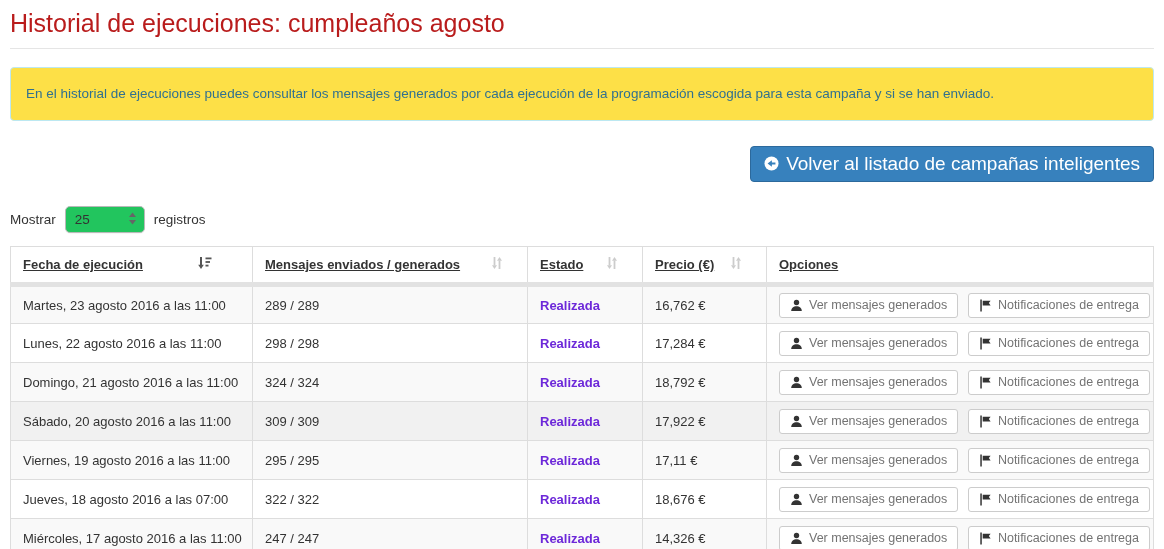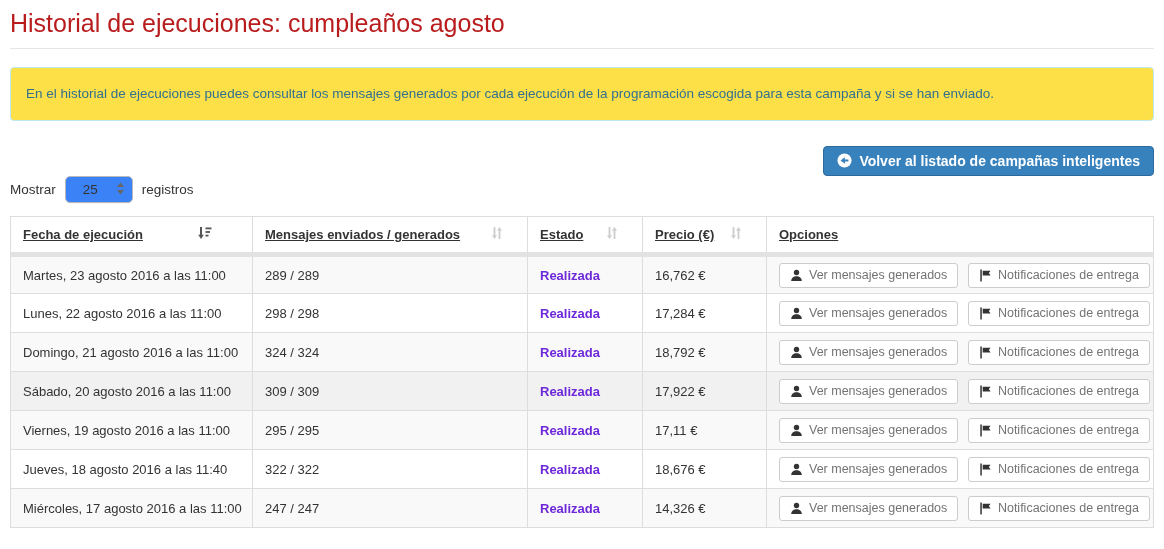--- a/index.html
+++ b/index.html
@@ -42,48 +42,49 @@
     display: flex;
     justify-content: flex-end;
   }
   .btn-primary {
     display: inline-flex;
     align-items: center;
     gap: 7px;
     background: #3781bd;
     border: 1px solid #2c699c;
     color: #fff;
-    font-weight: bold;
-    font-size: 14px;
+    font-weight: normal;
+    font-size: 19px;
     padding: 6px 13px;
     border-radius: 4px;
     cursor: pointer;
     font-family: inherit;
     line-height: 1.2;
   }
   .btn-primary svg { display: block; }
 
   
   .length-row {
+    margin-top: 24px;
     margin-bottom: 13px;
     display: flex;
     align-items: center;
     gap: 9px;
     font-size: 13.5px;
   }
   .select-box {
     position: relative;
-    width: 68px;
+    width: 80px;
     height: 27px;
-    background: #3b82f6;
+    background: #22c55e;
     border: 1px solid #b9b9b9;
     border-radius: 5px;
     display: flex;
     align-items: center;
-    padding: 0 22px 0 17px;
+    padding: 0 22px 0 9px;
     cursor: pointer;
     box-shadow: 0 1px 1px rgba(0,0,0,0.04);
   }
   .select-box .stepper {
     position: absolute;
     right: 7px; top: 50%;
     transform: translateY(-50%);
     display: block;
   }
 
@@ -376,21 +377,21 @@
           <svg width="13" height="13" viewBox="0 0 14 14">
             <path d="M2.2 0.5 V13.5" stroke="#333" stroke-width="1.6"></path>
             <path d="M4 1.8 H12.5 L10.6 4.4 L12.5 7 H4 Z" fill="#333"></path>
           </svg>
         </span>
         <span>Notificaciones de entrega</span>
       </button>
     </td>
   </tr>
         <tr class="even">
-    <td>Jueves, 18 agosto 2016 a las 11:40</td>
+    <td>Jueves, 18 agosto 2016 a las 07:00</td>
     <td>322 / 322</td>
     <td class="estado">Realizada</td>
     <td>18,676 €</td>
     <td class="actions">
       <button class="btn-row">
         <span>
           <svg width="13" height="13" viewBox="0 0 14 14">
             <circle cx="7" cy="3.8" r="2.9" fill="#333"></circle>
             <path d="M1.3 13 C1.3 9.8 3.8 7.9 7 7.9 C10.2 7.9 12.7 9.8 12.7 13 Z" fill="#333"></path>
           </svg>

